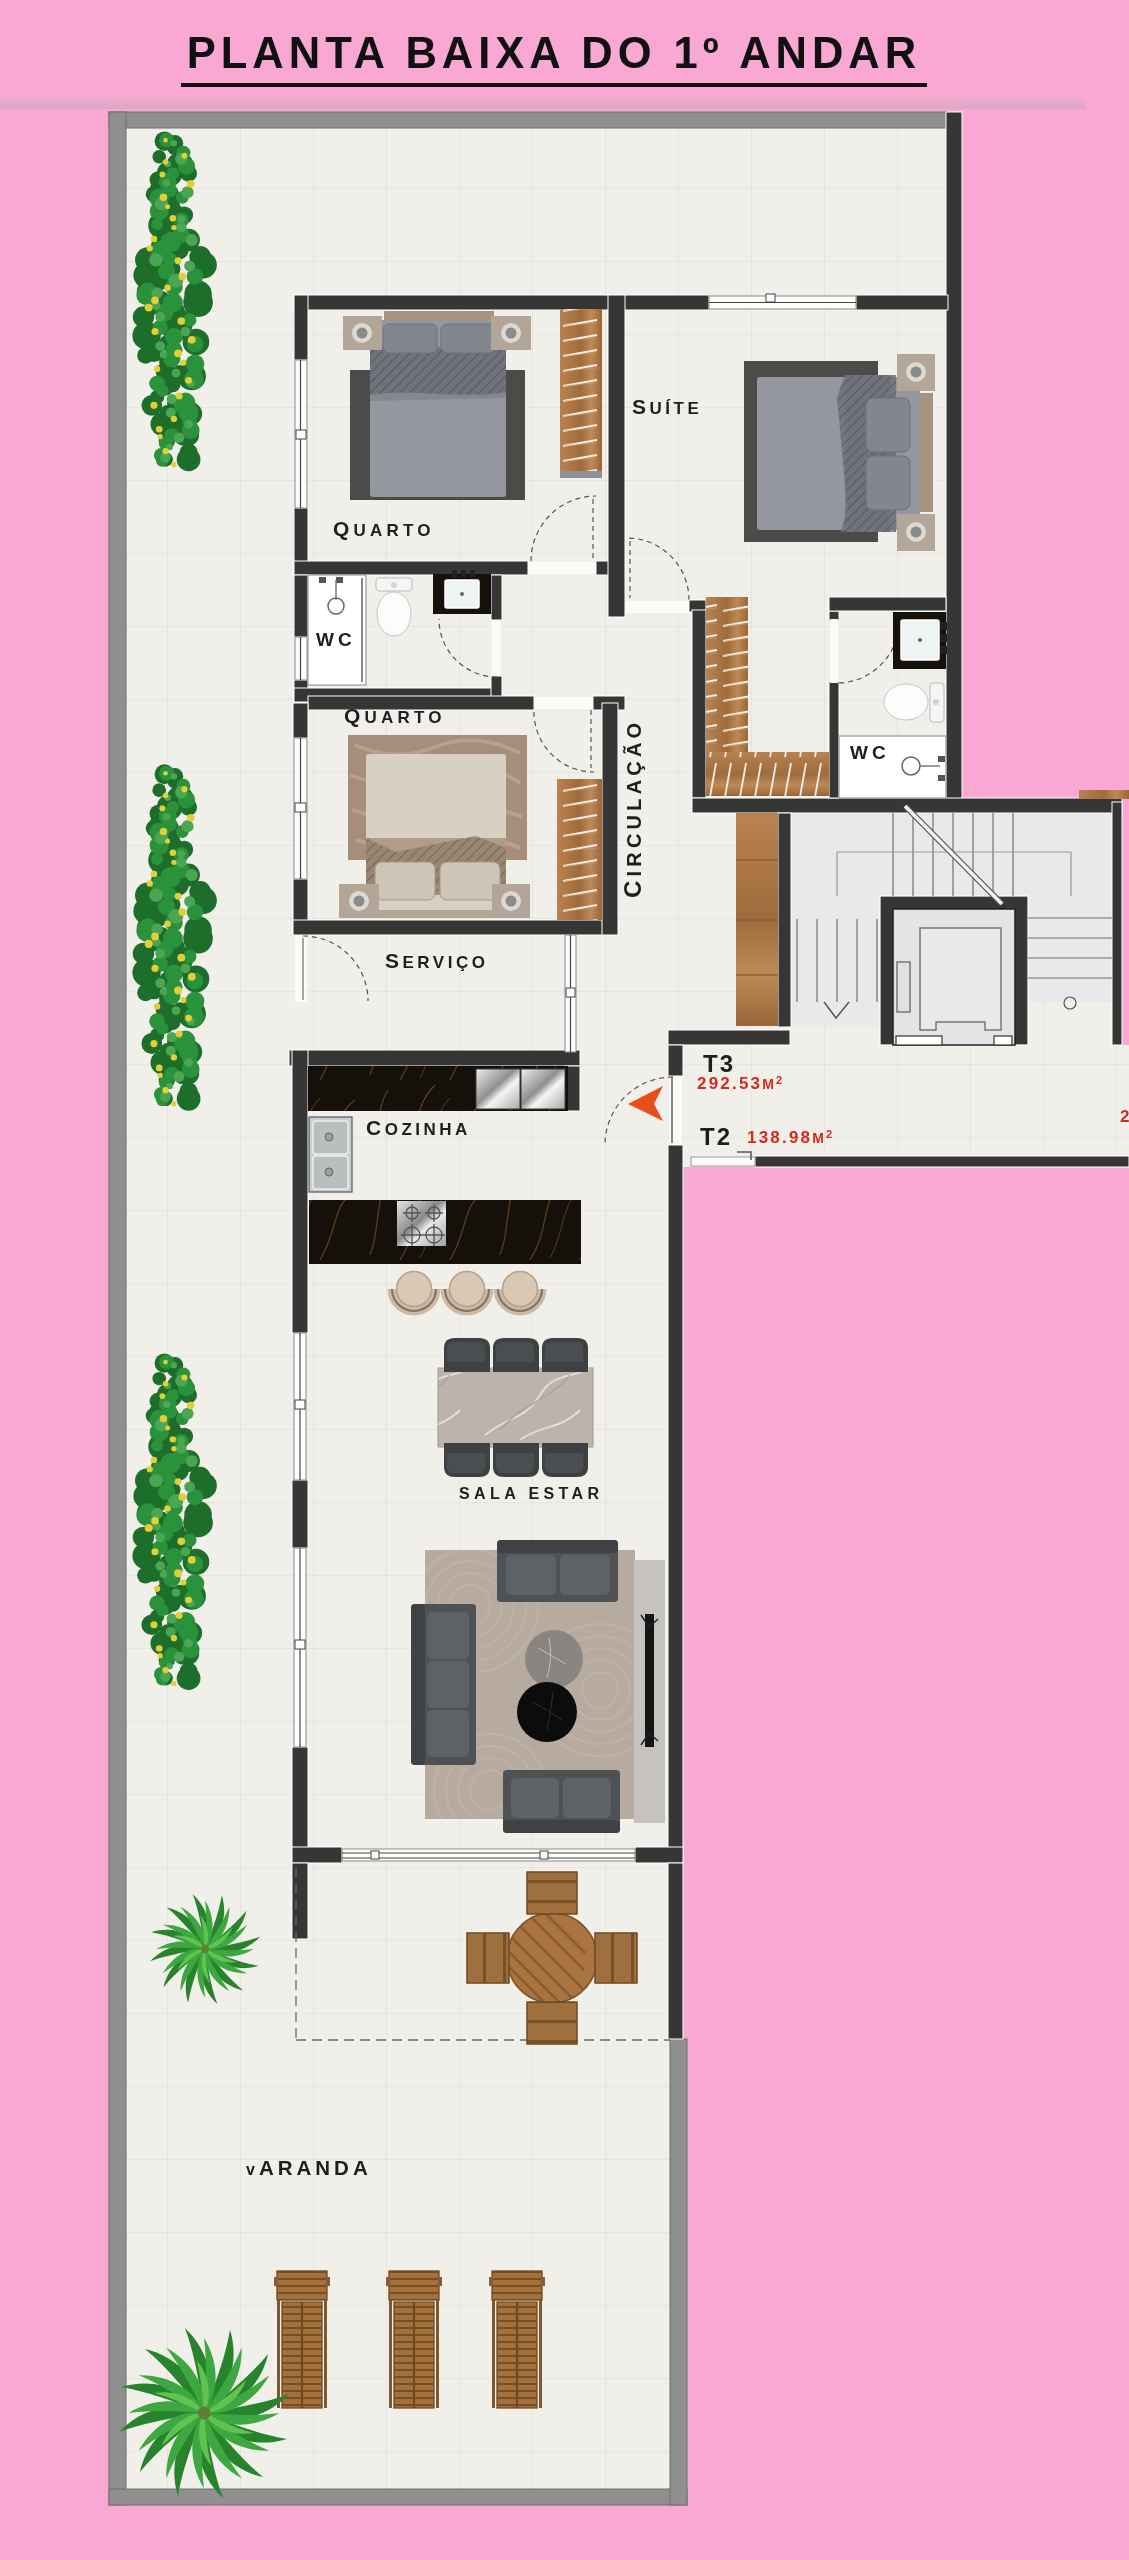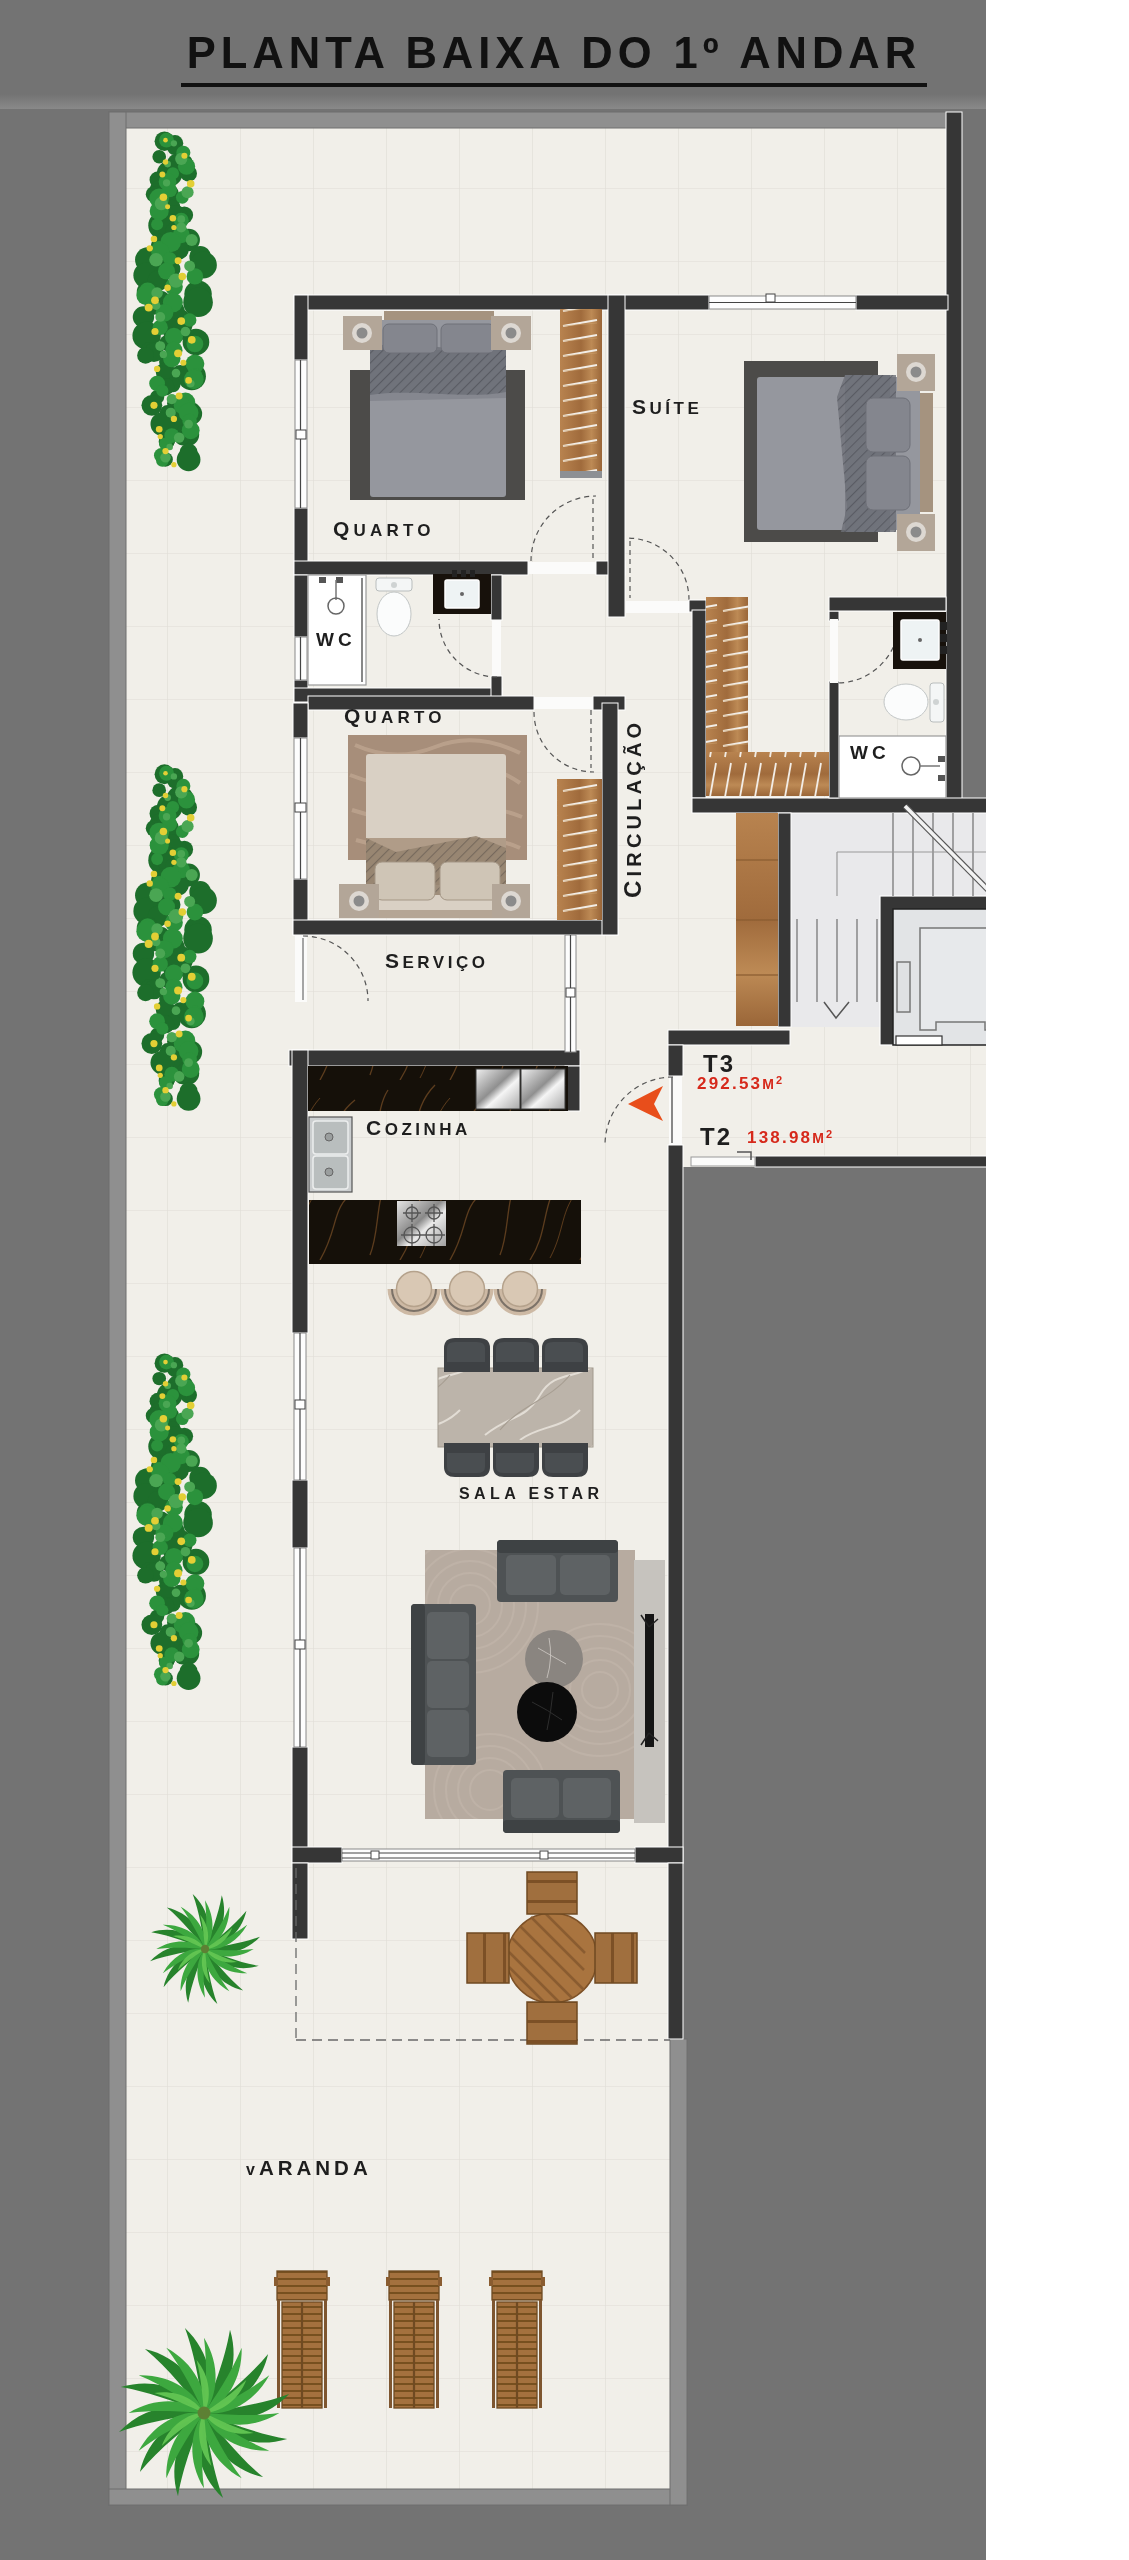--- a/index.html
+++ b/index.html
@@ -1,16 +1,16 @@
 <!DOCTYPE html>
 <html><head>
 <meta charset="utf-8">
 <style>
 html,body{margin:0;padding:0;background:#fff;}
-#page{position:relative;width:986px;height:2560px;background:#737373;overflow:hidden;
+#page{position:relative;width:1129px;height:2560px;background:#f9a8d4;overflow:hidden;
   font-family:"Liberation Sans",sans-serif;}
 #title{position:absolute;left:0;top:32px;width:1108px;text-align:center;}
 #title .t{display:inline-block;font-weight:bold;font-size:43.5px;color:#111;
   letter-spacing:5px;transform-origin:center;
   border-bottom:4px solid #111;padding:0 6px 7px 6px;line-height:1.0;}
 #grad{position:absolute;left:0;top:94px;width:1085px;height:15px;
   background:linear-gradient(to bottom,rgba(200,200,200,0),rgba(170,170,170,.4));}
 svg{position:absolute;left:0;top:0;}
 </style>
 </head>

